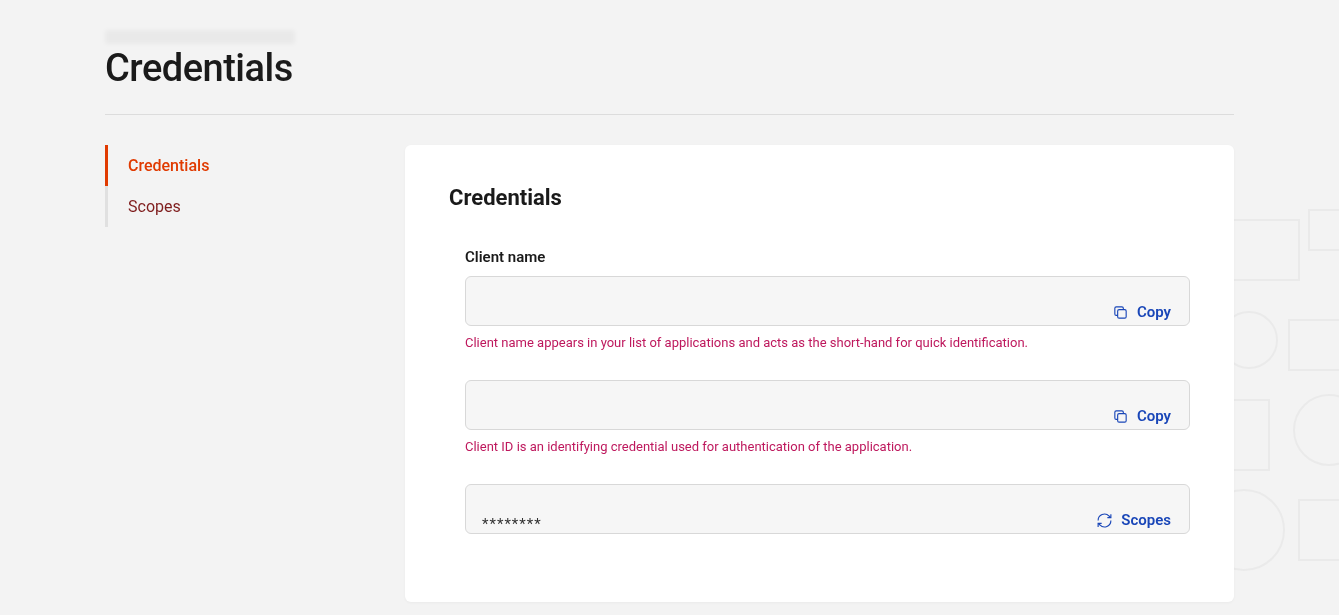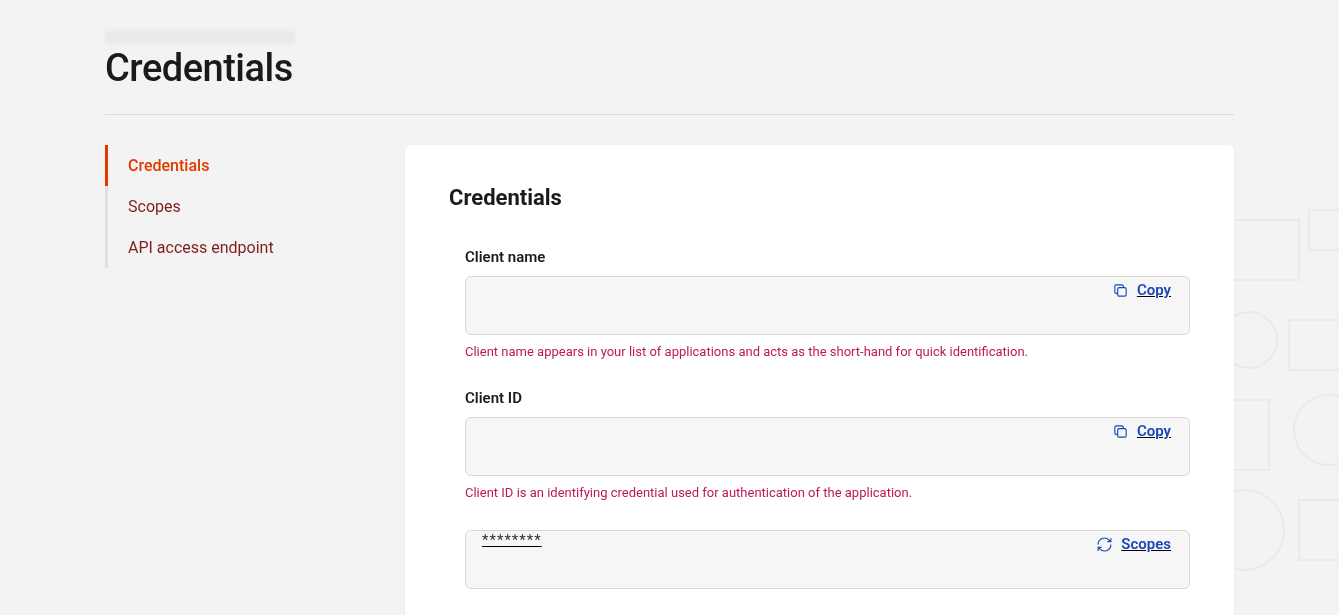--- a/index.html
+++ b/index.html
@@ -89,27 +89,26 @@
       padding-left: 16px;
     }
     .field-label {
       font-size: 15px;
       font-weight: 600;
       color: #1a1a1a;
       margin-bottom: 10px;
     }
     .field-row {
       display: flex;
-      align-items: flex-start;
+      align-items: flex-end;
       background: #f6f6f6;
       border: 1px solid #d8d8d8;
       border-radius: 6px;
       padding: 0 16px;
-      height: 59px;
-      text-decoration: underline;
+      height: 50px;
     }
     .field-value {
       flex: 1;
       font-size: 15px;
       color: #333;
       background: transparent;
       border: none;
       outline: none;
       font-family: inherit;
     }
@@ -177,23 +176,20 @@
   <h1 class="page-title">Credentials</h1>
   <div class="divider"></div>
 
   <div class="layout">
     <nav class="sidebar">
       <a class="sidebar-item active">
         <span>Credentials</span>
       </a>
       <a class="sidebar-item">
         <span>Scopes</span>
-      </a>
-      <a class="sidebar-item">
-        <span>API access endpoint</span>
       </a>
     </nav>
 
     <div class="main-card">
       <h2 class="section-title">Credentials</h2>
 
       <div class="field-group">
         <div class="field-label">Client name</div>
         <div class="field-row">
           <div class="field-value blurred w1"></div>
@@ -203,21 +199,20 @@
               <rect x="8" y="8" width="12" height="12" rx="2"></rect>
               <path d="M16 8 V6 a2 2 0 0 0 -2 -2 H6 a2 2 0 0 0 -2 2 v8 a2 2 0 0 0 2 2 h2"></path>
             </svg>
             <span>Copy</span>
           </button>
         </div>
         <div class="field-help">Client name appears in your list of applications and acts as the short-hand for quick identification.</div>
       </div>
 
       <div class="field-group">
-        <div class="field-label">Client ID</div>
         <div class="field-row">
           <div class="field-value blurred w2"></div>
           <div style="flex:1"></div>
           <button class="field-action">
             <svg viewBox="0 0 24 24">
               <rect x="8" y="8" width="12" height="12" rx="2"></rect>
               <path d="M16 8 V6 a2 2 0 0 0 -2 -2 H6 a2 2 0 0 0 -2 2 v8 a2 2 0 0 0 2 2 h2"></path>
             </svg>
             <span>Copy</span>
           </button>

